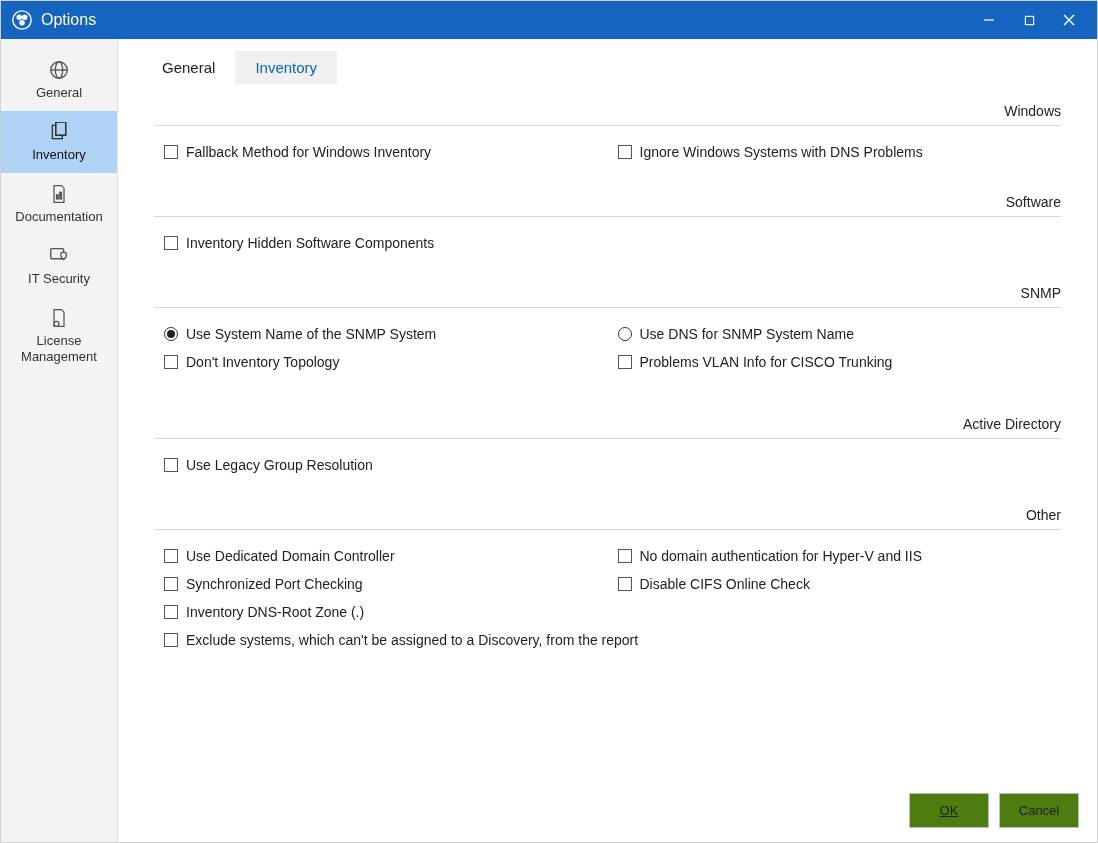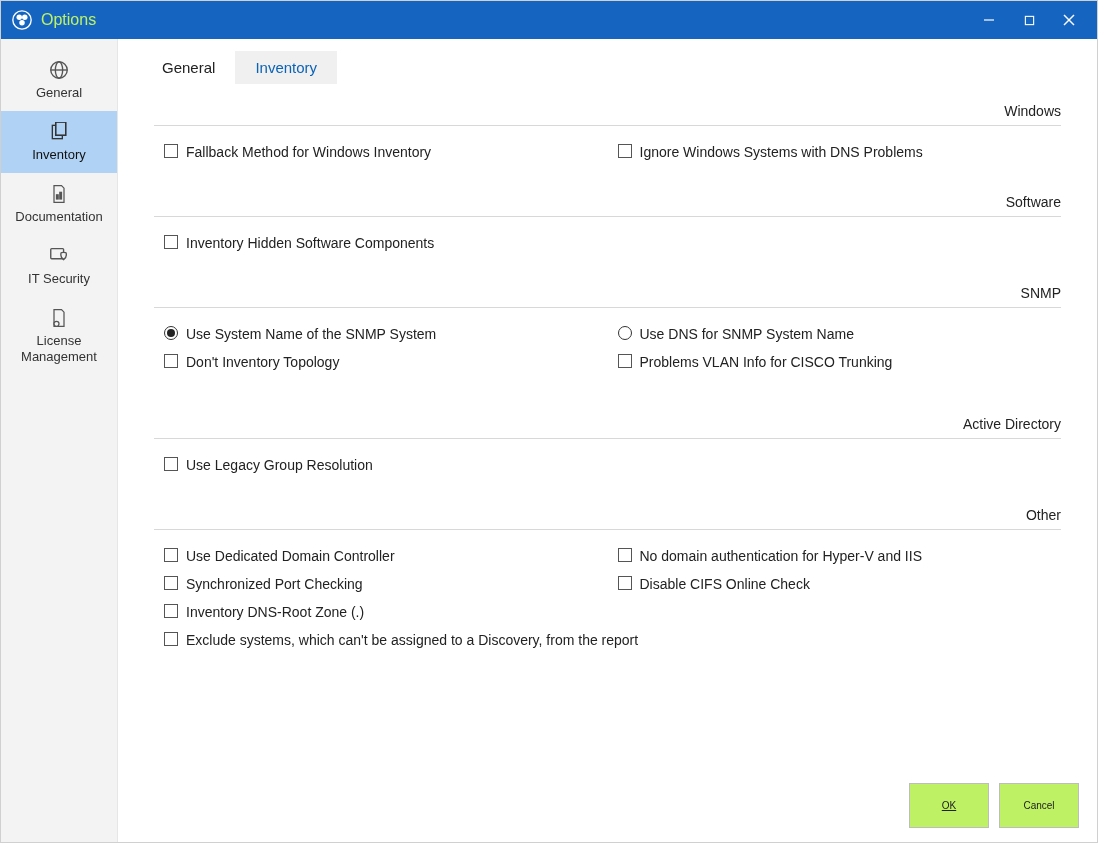--- a/index.html
+++ b/index.html
@@ -13,21 +13,21 @@
     height: 843px;
     overflow: hidden;
     border: 1px solid #d0d0d0;
   }
   
   .titlebar {
     background: #1565c0;
     height: 38px;
     display: flex;
     align-items: center;
-    color: #bef264;
+    color: #fef9c3;
     padding: 0 8px 0 10px;
   }
   .titlebar .app-icon {
     width: 22px; height: 22px;
     margin-right: 8px;
     display: flex; align-items: center; justify-content: center;
   }
   .titlebar .title {
     font-size: 16px;
     font-weight: 400;
@@ -111,20 +111,21 @@
     text-align: right;
   }
   .row {
     display: flex;
   }
   .col {
     flex: 1;
   }
   .option {
     display: flex;
+    align-items: center;
     padding: 6px 0 6px 10px;
     font-size: 14px;
   }
   .option .ctrl {
     width: 14px; height: 14px;
     margin-right: 8px;
     display: inline-block;
   }
   .checkbox {
     border: 1px solid #555;
@@ -147,27 +148,27 @@
   
   .footer {
     position: absolute;
     bottom: 14px;
     right: 18px;
     display: flex;
     gap: 10px;
   }
   .btn {
     min-width: 80px;
-    height: 45px;
+    height: 35px;
     border: 1px solid #bdbdbd;
-    background: #bef264;
+    background: #4d7c0f;
     display: flex;
     align-items: center;
     justify-content: center;
-    font-size: 10px;
+    font-size: 13px;
     cursor: pointer;
   }
   .btn.primary {
     text-decoration: underline;
   }
 </style>
 </head>
 <body>
 
 <div class="titlebar">

